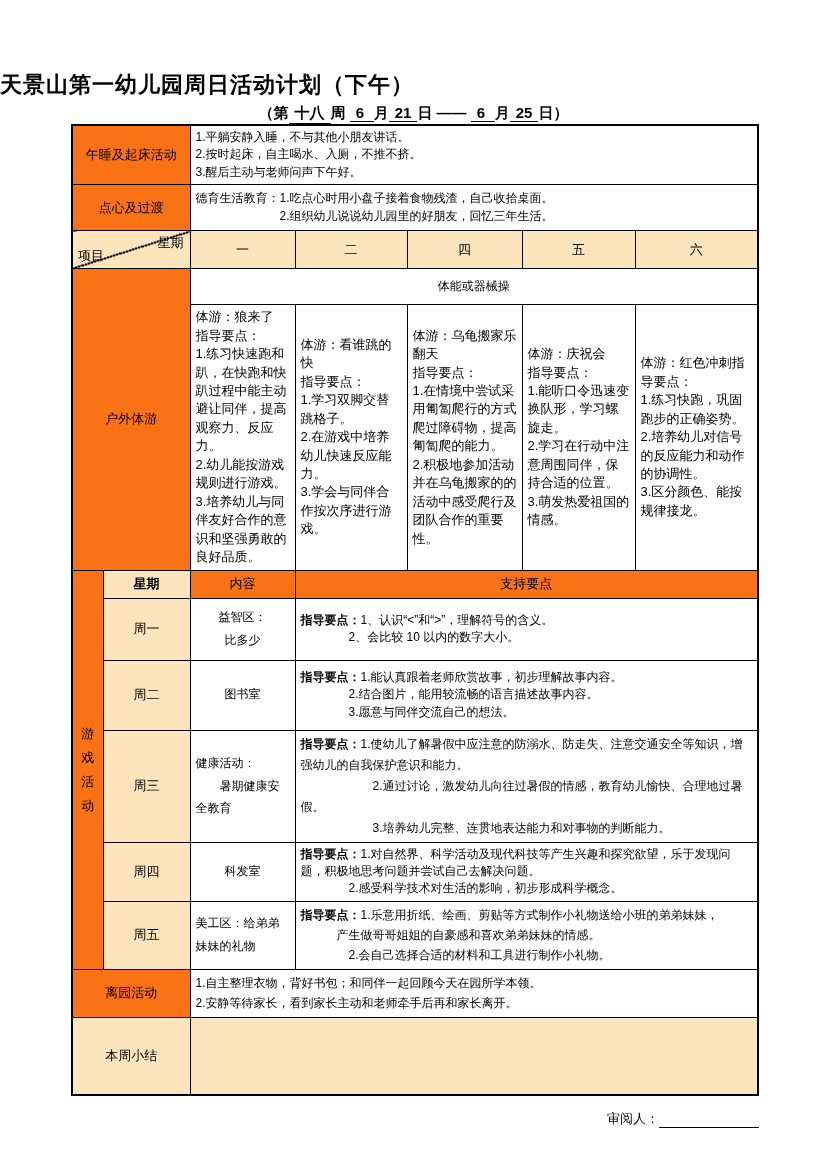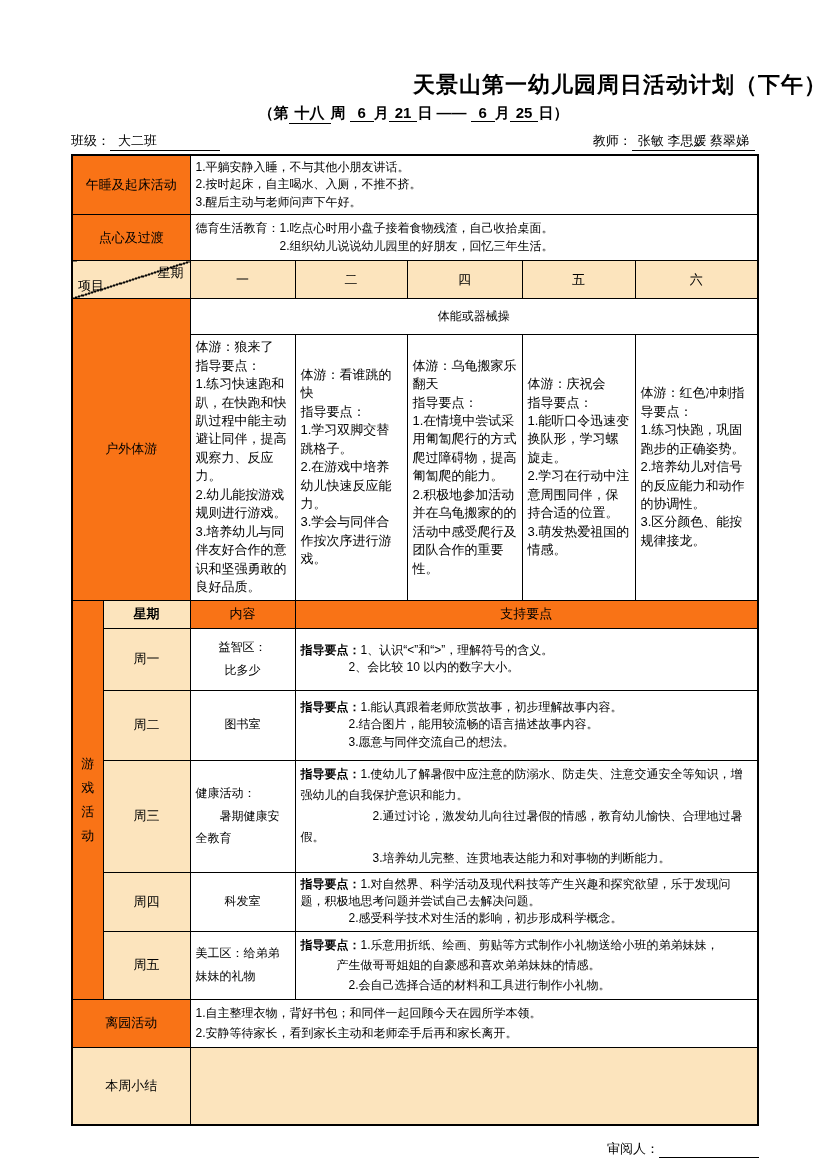--- a/index.html
+++ b/index.html
@@ -3,23 +3,23 @@
 <meta charset="utf-8">
 <style>
   * { margin:0; padding:0; box-sizing:border-box; }
   html,body { background:#ffffff; }
   body {
     width:827px; height:1170px; position:relative;
     font-family:"Liberation Sans","DejaVu Sans",sans-serif;
     color:#000;
   }
   .page { padding-top:70px; }
-  .doc-title { text-align:right; font-size:22px; font-weight:bold; letter-spacing:1px; }
+  .doc-title { text-align:left; font-size:22px; font-weight:bold; letter-spacing:1px; }
   .doc-subtitle { text-align:center; font-size:15px; font-weight:bold; margin-top:4px; }
-  .u { border-bottom:1px solid #000; padding:0 6px; display:inline-block; min-width:24px; text-align:center; }
+  .u { border-bottom:1px solid #000; padding:0 6px; display:inline-block; min-width:24px; text-align:left; }
   .info-row { display:flex; justify-content:space-between; align-items:flex-end;
               margin:8px 72px 3px 71px; font-size:13px; }
   .info-left .val { border-bottom:1px solid #000; display:inline-block; min-width:110px; padding:0 8px 0 8px; }
   .info-right .val { border-bottom:1px solid #000; display:inline-block; padding:0 6px; }
 
   table.plan { border-collapse:collapse; table-layout:fixed; width:686px; margin-left:71px;
                font-size:12px; }
   table.plan td { border:1px solid #000; padding:3px 5px; vertical-align:middle; }
   table.plan { border:2px solid #000; }
   .gray  { background:#f97316; }
@@ -55,28 +55,20 @@
 
   <div class="doc-title">天景山第一幼儿园周日活动计划（下午）</div>
 
   <div class="doc-subtitle">
     <span>（第</span><span class="u">十八</span><span>周</span>
     <span class="u">6</span><span>月</span><span class="u">21</span><span>日</span>
     <span>——</span>
     <span class="u">6</span><span>月</span><span class="u">25</span><span>日）</span>
   </div>
 
-  <div class="info-row">
-    <div class="info-left">
-      <span>班级：</span><span class="val">大二班</span>
-    </div>
-    <div class="info-right">
-      <span>教师：</span><span class="val">张敏 李思媛 蔡翠娣</span>
-    </div>
-  </div>
 
   <table class="plan">
     <colgroup>
       <col style="width:31px">
         <col style="width:87px">
         <col style="width:105px">
       <col style="width:112px">
         <col style="width:115px">
         <col style="width:113px">
         <col style="width:123px">

